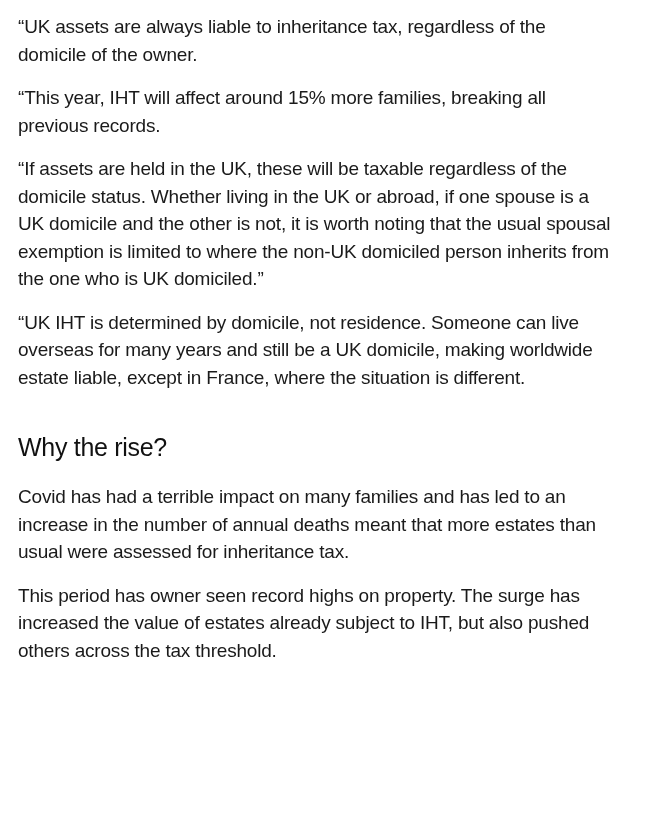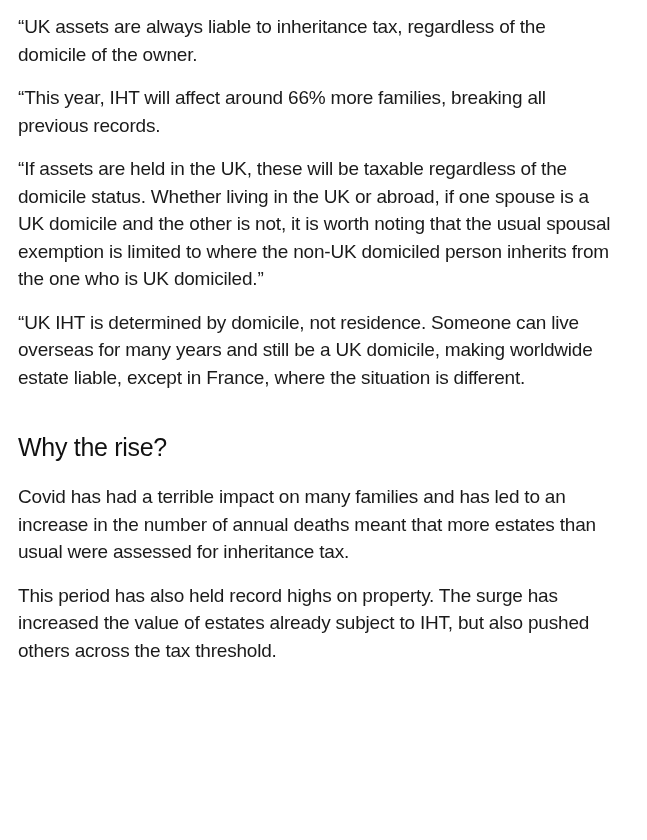--- a/index.html
+++ b/index.html
@@ -38,25 +38,25 @@
     letter-spacing: -0.3px;
     color: #111111;
   }
 </style>
 </head>
 <body>
 
 <main class="article">
   <p class="para">“UK assets are always liable to inheritance tax, regardless of the domicile of the owner.</p>
 
-  <p class="para">“This year, IHT will affect around 66% more families, breaking all previous records.</p>
+  <p class="para">“This year, IHT will affect around 15% more families, breaking all previous records.</p>
 
   <p class="para">“If assets are held in the UK, these will be taxable regardless of the domicile status. Whether living in the UK or abroad, if one spouse is a UK domicile and the other is not, it is worth noting that the usual spousal exemption is limited to where the non-UK domiciled person inherits from the one who is UK domiciled.”</p>
 
   <p class="para">“UK IHT is determined by domicile, not residence. Someone can live overseas for many years and still be a UK domicile, making worldwide estate liable, except in France, where the situation is different.</p>
 
   <h2 class="section-heading">Why the rise?</h2>
 
 
   <p class="para">Covid has had a terrible impact on many families and has led to an increase in the number of annual deaths meant that more estates than usual were assessed for inheritance tax.</p>
 
-  <p class="para">This period has also held record highs on property. The surge has increased the value of estates already subject to IHT, but also pushed others across the tax threshold.</p>
+  <p class="para">This period has owner seen record highs on property. The surge has increased the value of estates already subject to IHT, but also pushed others across the tax threshold.</p>
 </main>
 
 </body></html>

